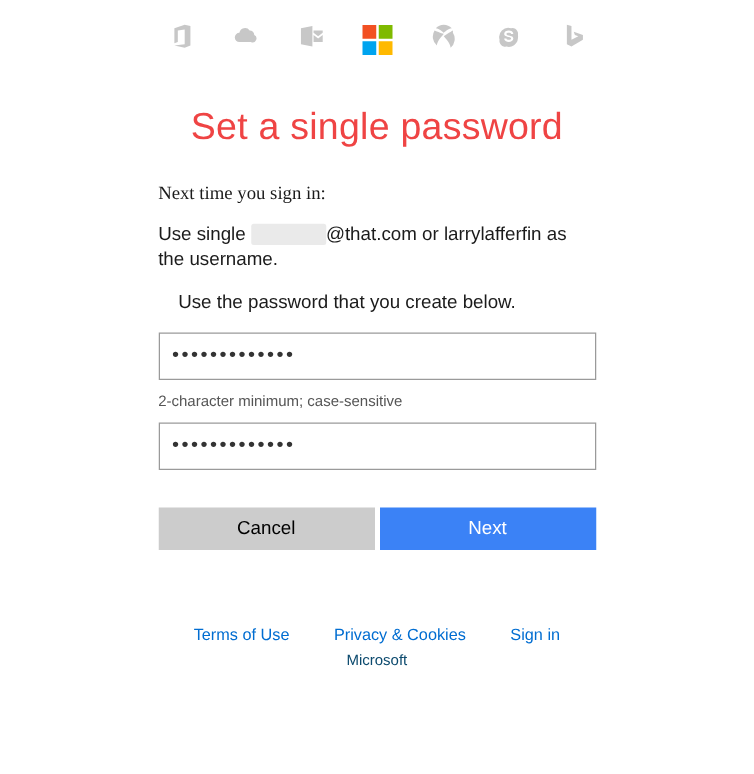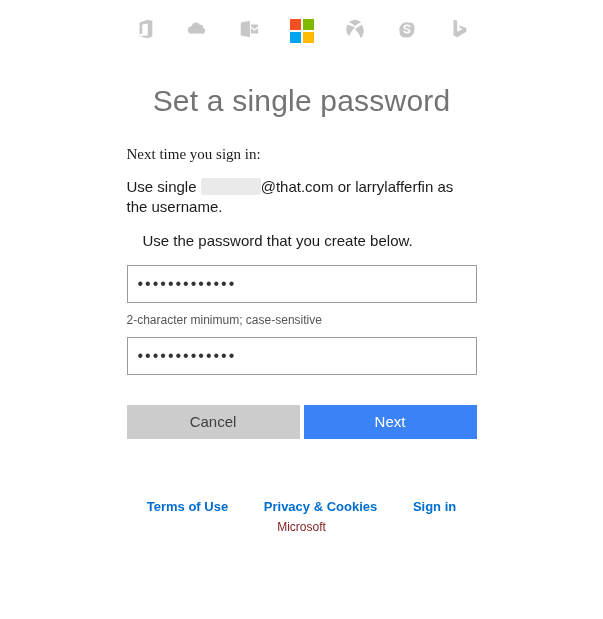--- a/index.html
+++ b/index.html
@@ -26,47 +26,47 @@
   }
   .ms-logo span{display:block;width:11px;height:11px;}
   .ms-r{background:#f25022;} .ms-g{background:#7fba00;}
   .ms-b{background:#00a4ef;} .ms-y{background:#ffb900;}
   
   .main{
     width:360px;margin:0 auto;padding:0 5px;
   }
   h1{
     font-weight:300;font-size:30px;text-align:center;
-    margin:40px 0 28px 0;color:#737373;letter-spacing:0.2px;
+    margin:40px 0 28px 0;color:#ef4444;letter-spacing:0.2px;
   }
   .intro{font-size:15px;margin:0 0 14px 0;font-family:Liberation Serif, serif;}
   .instr{font-size:15px;margin:0 0 14px 0;line-height:1.35;}
   .blur{background:#eaeaea;border-radius:2px;color:transparent;}
   .use-pw{font-size:15px;margin:0 0 16px 16px;}
   input.pw{
     width:100%;height:38px;border:1px solid #9a9a9a;
     padding:0 10px;font-size:16px;letter-spacing:2px;
     outline:none;background:#fff;color:#333;
   }
   .hint{font-size:12px;color:#555;margin:10px 0 10px 0;}
   .buttons{
     display:flex;gap:4px;margin-top:30px;margin-bottom:60px;
   }
   .btn{
     flex:1;height:34px;border:none;font-size:15px;cursor:pointer;
   }
-  .btn-cancel{background:#cccccc;color:#404040;}
+  .btn-cancel{background:#cccccc;color:#000000;}
   .btn-next{background:#3b82f6;color:#fff;}
   
   .footer{
     text-align:center;
   }
-  .links{font-size:13px;margin-bottom:6px;font-weight:bold;}
+  .links{font-size:13px;margin-bottom:6px;}
   .links a{color:#006dd1;text-decoration:none;margin:0 16px;cursor:pointer;}
-  .brand{font-size:12px;color:#7f1d1d;}
+  .brand{font-size:12px;color:#0c4a6e;}
 </style>
 </head>
 <body>
 
 <div class="page">
 
   <div class="top-icons">
     <span>
       <svg viewBox="0 0 24 24">
           <path d="M15 2 6 5v13l3-1V7l6-1v13l-9 1 9 2 5-2V3z"></path>

